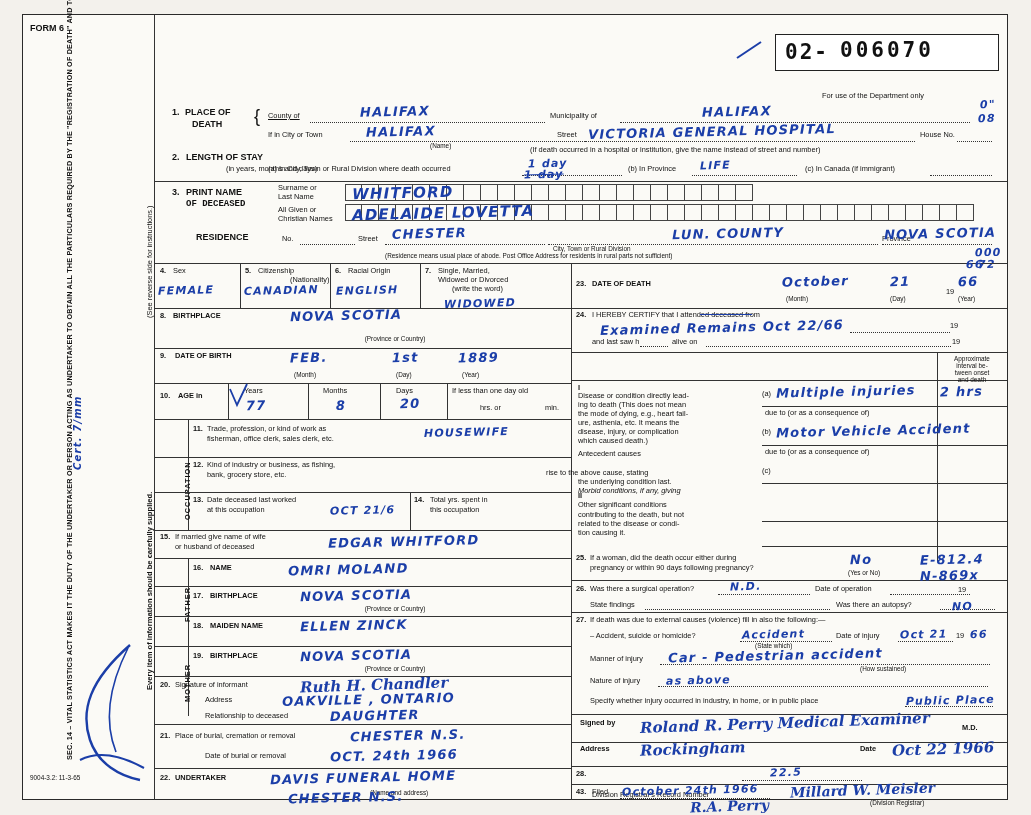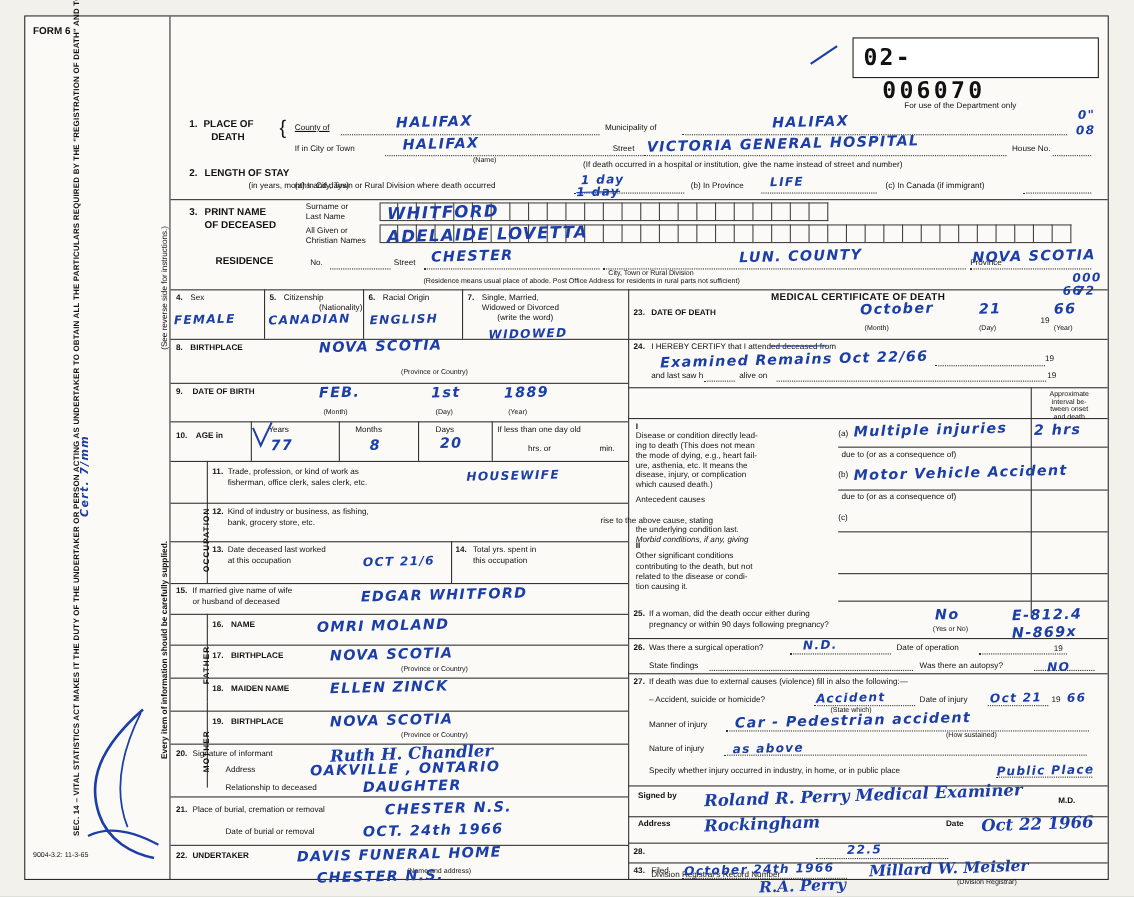--- a/index.html
+++ b/index.html
@@ -68,21 +68,21 @@
   <svg class="abs" style="left:60px;top:640px;" width="90" height="150">
     <path d="M70 5 C 30 40, 20 70, 30 100 C 38 124, 60 136, 80 140" stroke="#1b3ea8" stroke-width="2.4" fill="none"></path>
     <path d="M68 8 C 48 48, 44 82, 56 112" stroke="#1b3ea8" stroke-width="1.6" fill="none"></path>
     <path d="M20 120 C 40 110, 62 116, 84 128" stroke="#1b3ea8" stroke-width="2" fill="none"></path>
   </svg>
 
 
 
   <div class="numbox" style="left:775px;top:34px;width:222px;height:35px;"></div>
   <div class="abs stampnum" style="left:785px;top:40px;">02-</div>
-  <div class="abs stampnum" style="left:802px;top:38px;letter-spacing:3px;margin-top:32px;">006070</div>
+  <div class="abs stampnum" style="left:840px;top:38px;letter-spacing:3px;">006070</div>
   <div class="abs tiny" style="left:822px;top:92px;">For use of the Department only</div>
   <svg class="abs" style="left:735px;top:40px;" width="30" height="22">
     <path d="M2 18 L26 2" stroke="#1b3ea8" stroke-width="2" fill="none"></path>
   </svg>
 
   <div class="abs ln bold" style="left:172px;top:108px;">1.</div>
   <div class="abs ln bold" style="left:185px;top:108px;">PLACE OF</div>
   <div class="abs ln bold" style="left:192px;top:120px;">DEATH</div>
   <div class="abs" style="left:254px;top:106px;font-size:18px;color:#111;">{</div>
 
@@ -118,21 +118,21 @@
 
   <div class="abs tiny" style="left:628px;top:165px;">(b) In Province</div>
   <div class="abs dotline" style="left:692px;top:175px;width:105px;"></div>
   <div class="abs hand sm" style="left:700px;top:159px;">LIFE</div>
   <div class="abs tiny" style="left:805px;top:165px;">(c) In Canada (if immigrant)</div>
   <div class="abs dotline" style="left:930px;top:175px;width:62px;"></div>
 
   <div class="abs hline" style="left:155px;top:181px;width:852px;"></div>
   <div class="abs ln bold" style="left:172px;top:188px;">3.</div>
   <div class="abs ln bold" style="left:186px;top:188px;">PRINT NAME</div>
-  <div class="abs ln bold" style="left:186px;top:200px;">OF DECEASED</div>
+  <div class="abs ln bold" style="left:186px;top:200px;font-family:Liberation Mono, monospace;">OF DECEASED</div>
   <div class="abs tiny" style="left:278px;top:184px;">Surname or</div>
   <div class="abs tiny" style="left:278px;top:193px;">Last Name</div>
   <div class="abs tiny" style="left:278px;top:206px;">All Given or</div>
   <div class="abs tiny" style="left:278px;top:215px;">Christian Names</div>
 
   <div class="cellgrid" style="left:345px;top:184px;">
     <div></div>
       <div></div>
       <div></div>
       <div></div>
@@ -352,21 +352,20 @@
   <div class="abs hand md" style="left:350px;top:728px;">CHESTER N.S.</div>
   <div class="abs tiny" style="left:205px;top:752px;">Date of burial or removal</div>
   <div class="abs hand md" style="left:330px;top:748px;">OCT. 24th 1966</div>
 
   <div class="abs tiny bold" style="left:160px;top:774px;">22.</div>
   <div class="abs tiny bold" style="left:175px;top:774px;">UNDERTAKER</div>
   <div class="abs hand md" style="left:270px;top:770px;">DAVIS FUNERAL HOME</div>
   <div class="abs xtiny" style="left:370px;top:790px;">(Name and address)</div>
   <div class="abs hand md" style="left:288px;top:790px;">CHESTER N.S.</div>
 
-  <div class="abs tiny bold ctr" style="left:580px;top:266px;width:400px;font-size:9px;letter-spacing:0.3px;">MEDICAL CERTIFICATE OF DEATH</div>
   <div class="abs hand sm" style="left:966px;top:258px;">66</div>
 
   <div class="abs hline" style="left:571px;top:308px;width:436px;"></div>
   <div class="abs tiny bold" style="left:576px;top:280px;">23.</div>
   <div class="abs tiny bold" style="left:592px;top:280px;">DATE OF DEATH</div>
   <div class="abs hand md" style="left:782px;top:274px;">October</div>
   <div class="abs hand md" style="left:890px;top:274px;">21</div>
   <div class="abs tiny" style="left:946px;top:288px;">19</div>
   <div class="abs hand md" style="left:958px;top:274px;">66</div>
   <div class="abs xtiny" style="left:786px;top:296px;">(Month)</div>

